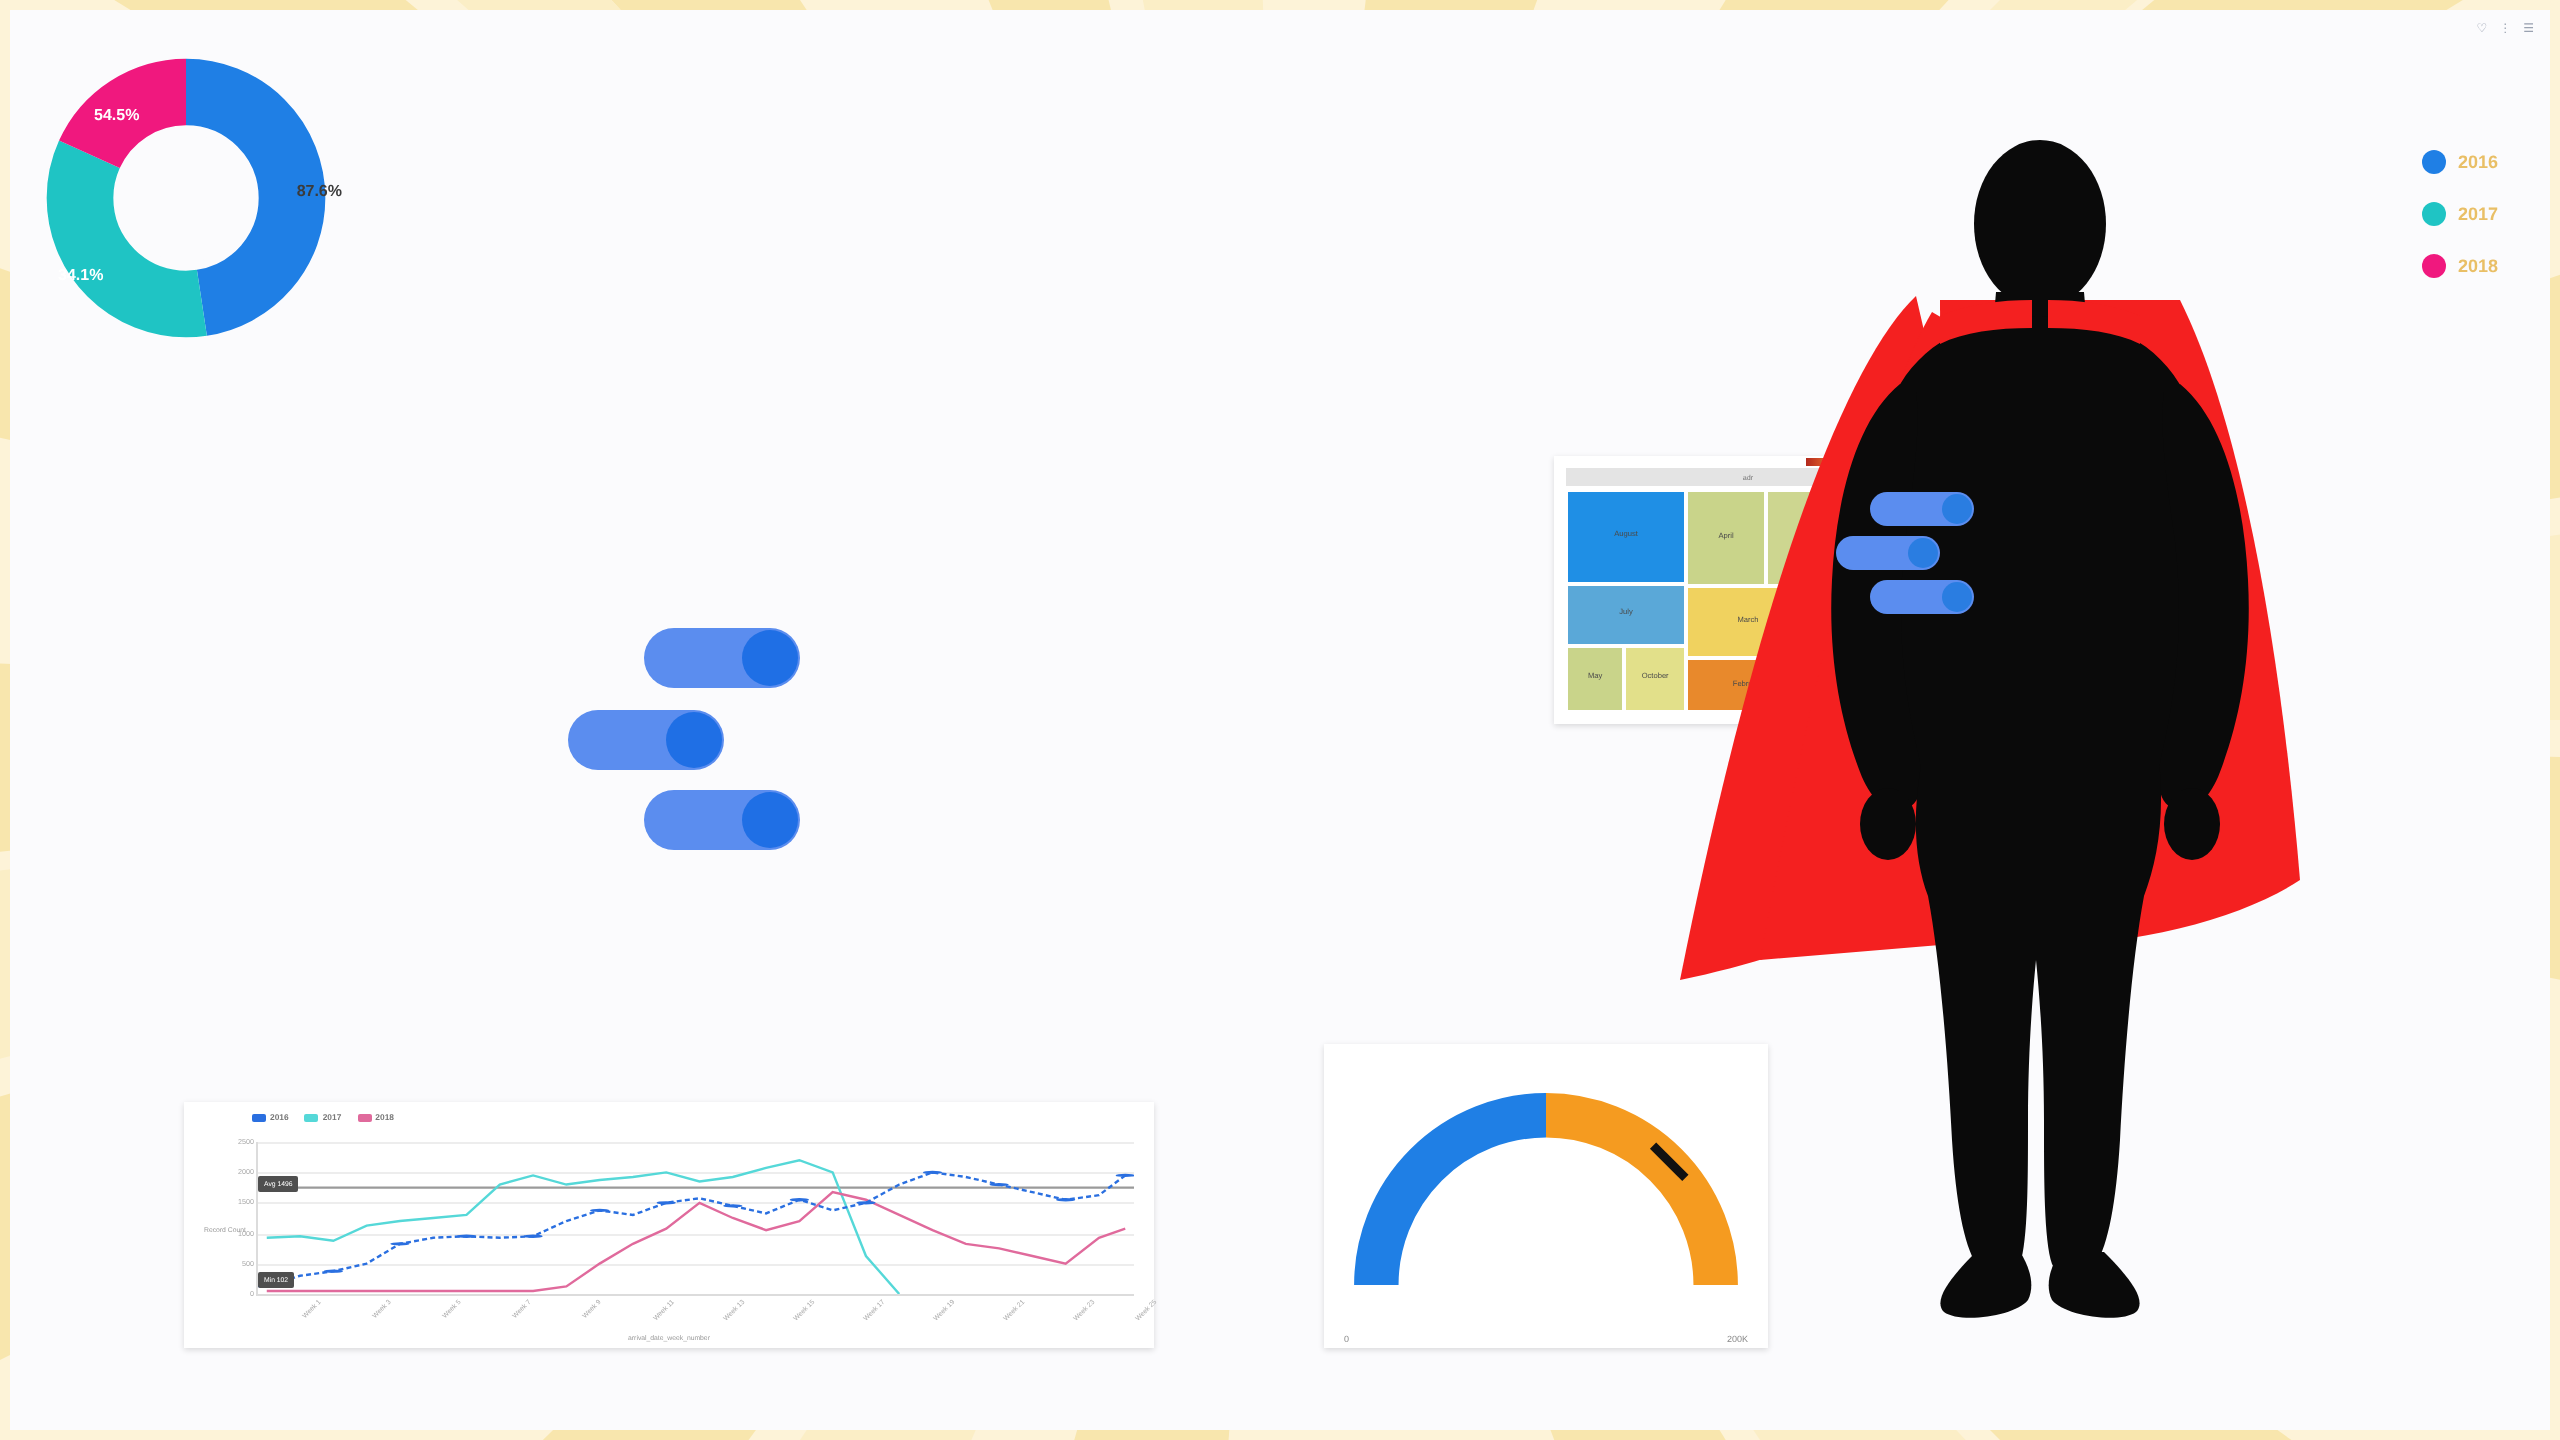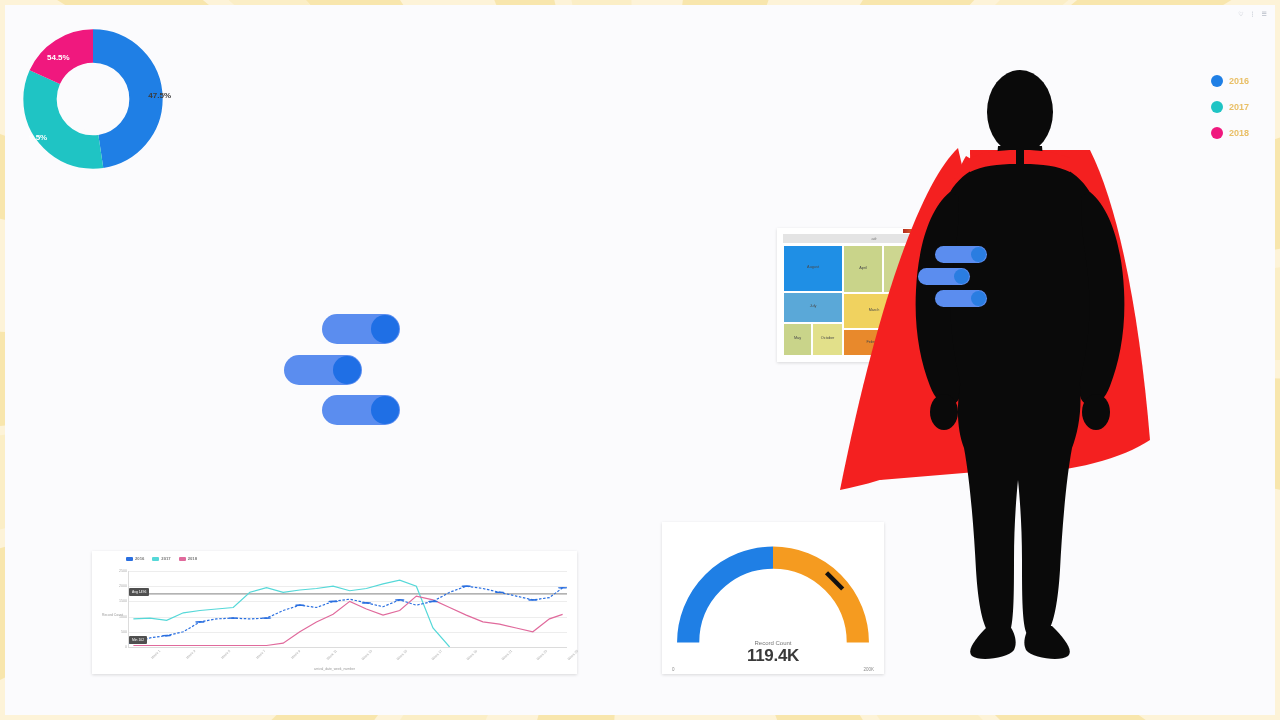--- a/index.html
+++ b/index.html
@@ -467,22 +467,22 @@
       <span>⋮</span>
       <span>☰</span>
     </div>
     <div class="donut-wrap">
       <svg viewBox="0 0 42 42" style="width:140px;height:140px;transform:rotate(-90deg)">
         <circle cx="21" cy="21" r="15.9" fill="none" stroke="#1f7fe5" stroke-width="10" stroke-dasharray="47.5 52.5" stroke-dashoffset="0"></circle>
         <circle cx="21" cy="21" r="15.9" fill="none" stroke="#1fc4c4" stroke-width="10" stroke-dasharray="34.1 65.9" stroke-dashoffset="-47.5"></circle>
         <circle cx="21" cy="21" r="15.9" fill="none" stroke="#f0187e" stroke-width="10" stroke-dasharray="18.4 81.6" stroke-dashoffset="-81.6"></circle>
       </svg>
       <div class="donut-hole"></div>
-      <span class="dlab dark" style="right:-8px;top:62px;">47.5%</span>
-      <span class="dlab" style="left:6px;top:104px;">9.5%</span>
+      <span class="dlab dark" style="right:-8px;top:62px;">87.6%</span>
+      <span class="dlab" style="left:6px;top:104px;">34.1%</span>
       <span class="dlab" style="left:24px;top:24px;">54.5%</span>
     </div>
     <div class="donut-legend">
       <span class="dleg">
           <i style="background:#1f7fe5"></i>
           <span>2016</span>
         </span>
       <span class="dleg">
           <i style="background:#1fc4c4"></i>
           <span>2017</span>
@@ -612,24 +612,20 @@
 </div>
 
 <div class="card" id="gaugecard">
   <div class="gauge-wrap">
     <svg viewBox="0 0 100 56" style="width:100%;height:100%">
       <path d="M8,52 A42,42 0 0 1 50,10" fill="none" stroke="#1f7fe5" stroke-width="11"></path>
       <path d="M50,10 A42,42 0 0 1 92,52" fill="none" stroke="#f59b20" stroke-width="11"></path>
       <line x1="76.5" y1="17.5" x2="84.5" y2="25.5" stroke="#111" stroke-width="2.2"></line>
     </svg>
   </div>
-  <div class="gauge-val">
-    <span class="gauge-cap">Record Count</span>
-    <span class="gauge-num">119.4K</span>
-  </div>
   <span class="gauge-end" style="left:10px;">0</span>
   <span class="gauge-end" style="right:10px;">200K</span>
 </div>
 
 <div class="toggle" style="left:322px;top:314px;width:78px;height:30px;">
     <div class="knob"></div>
   </div>
 <div class="toggle" style="left:284px;top:355px;width:78px;height:30px;">
     <div class="knob"></div>
   </div>

